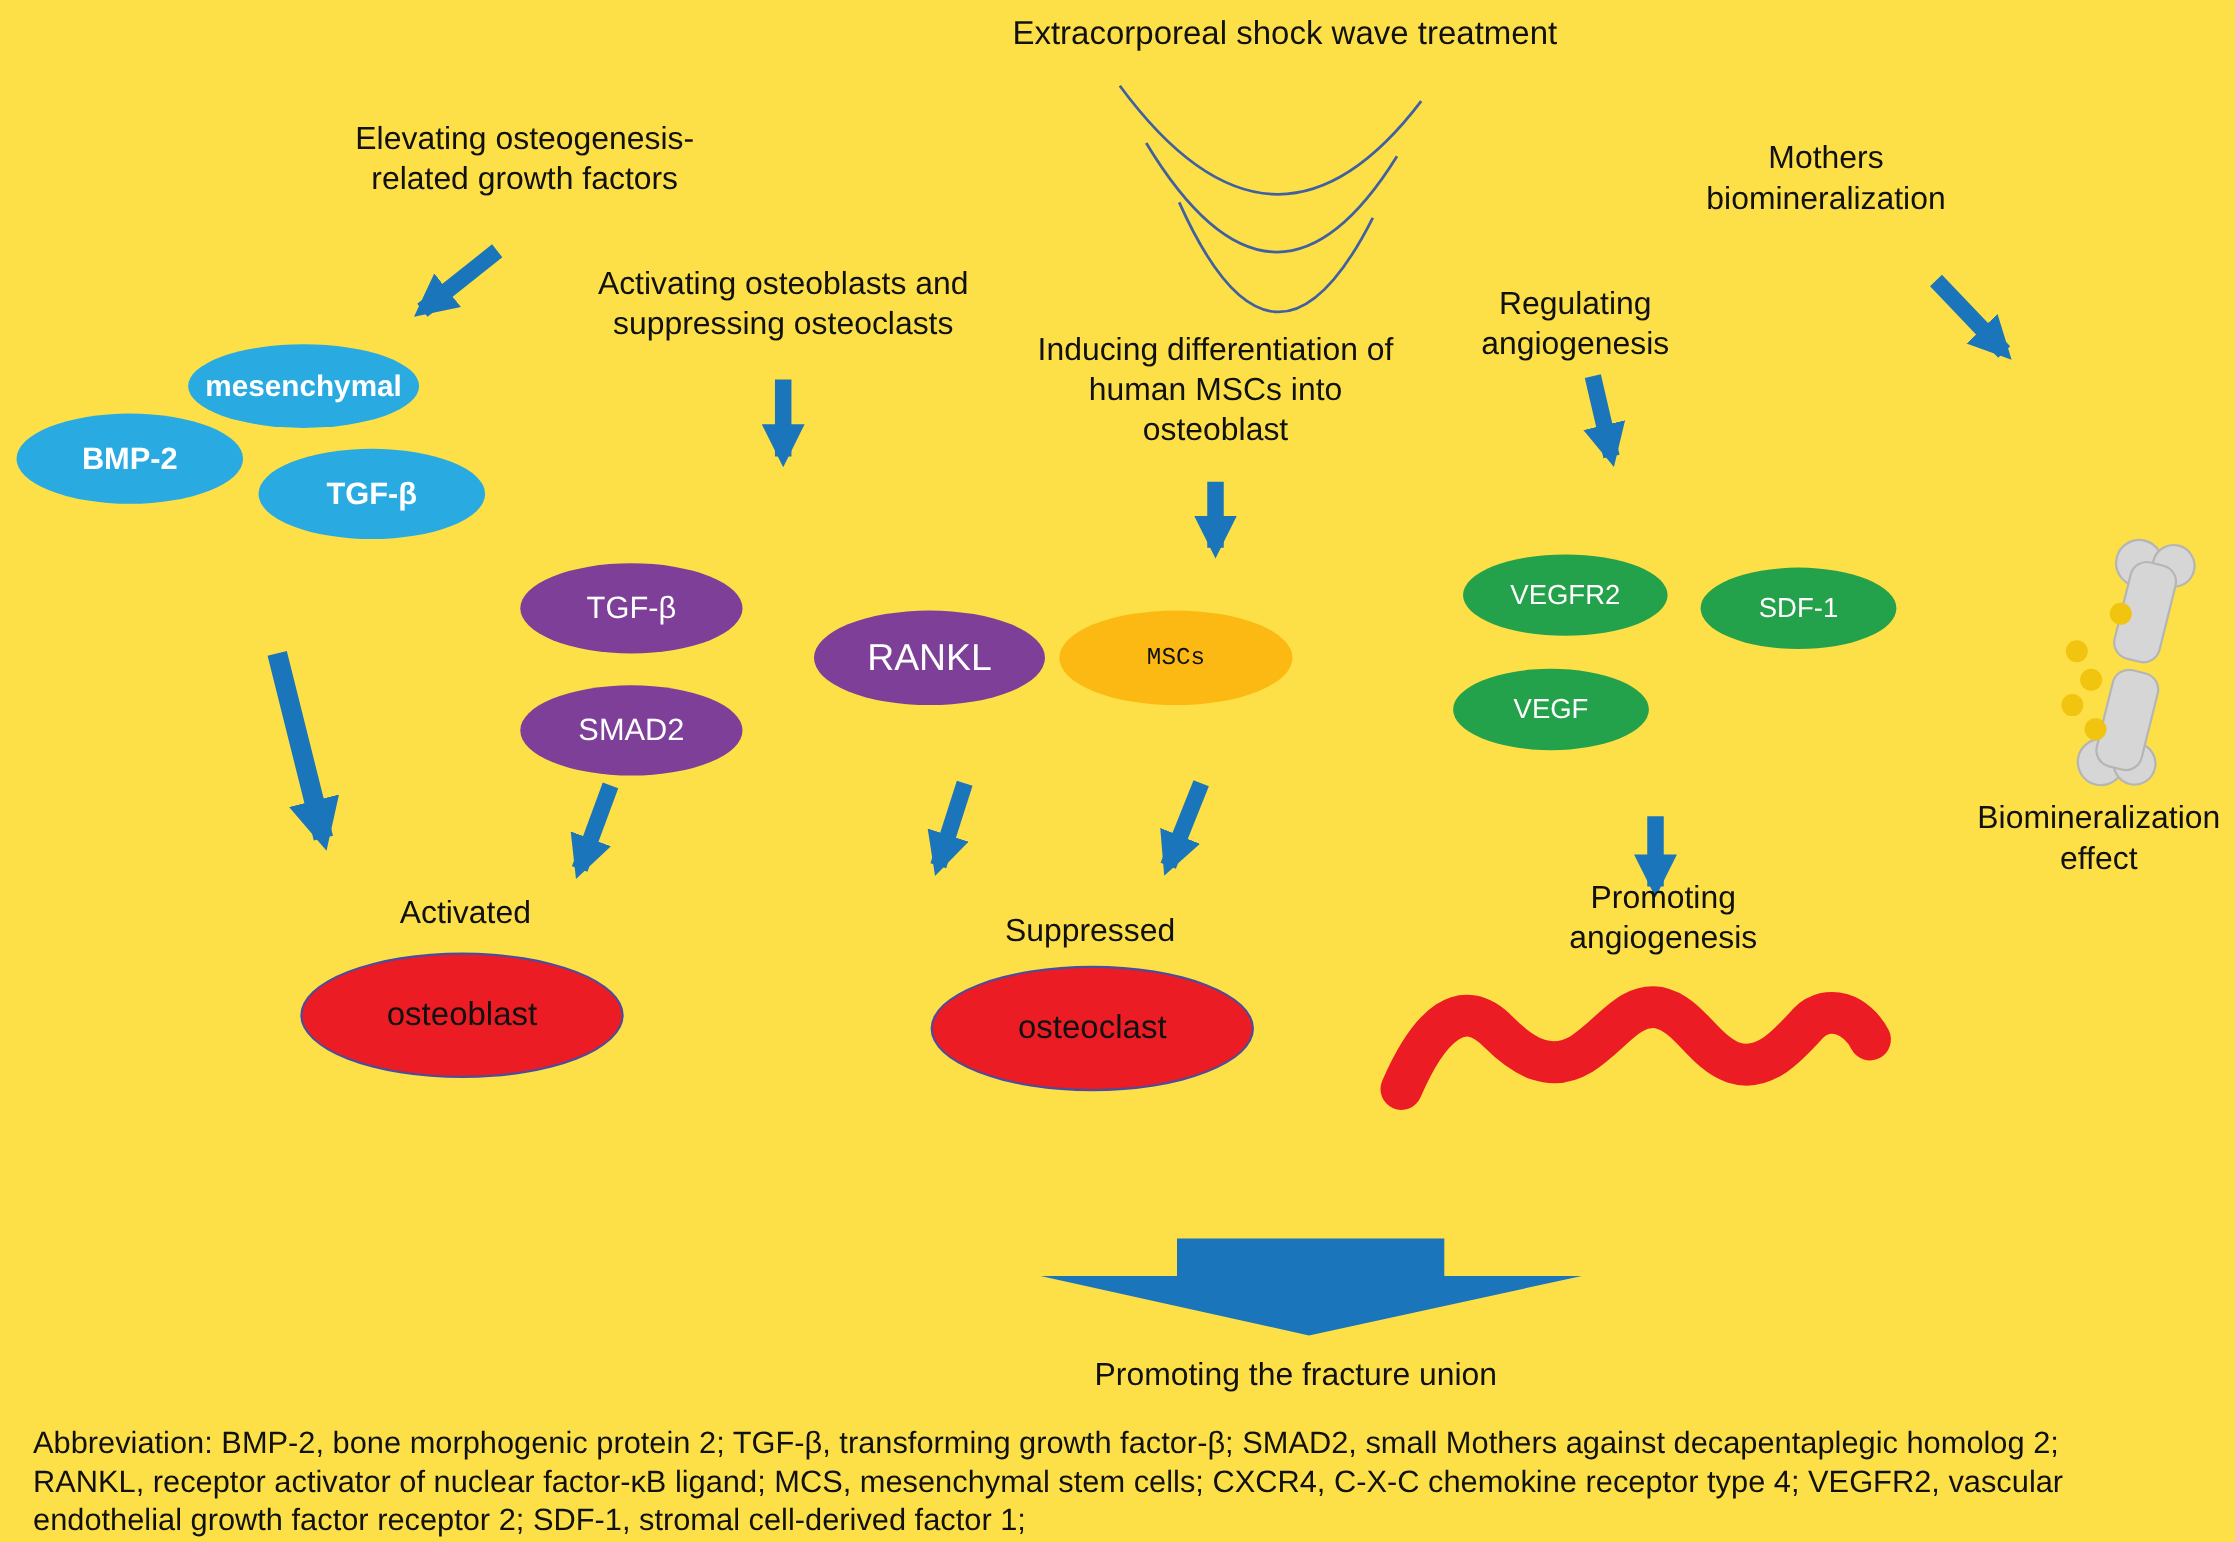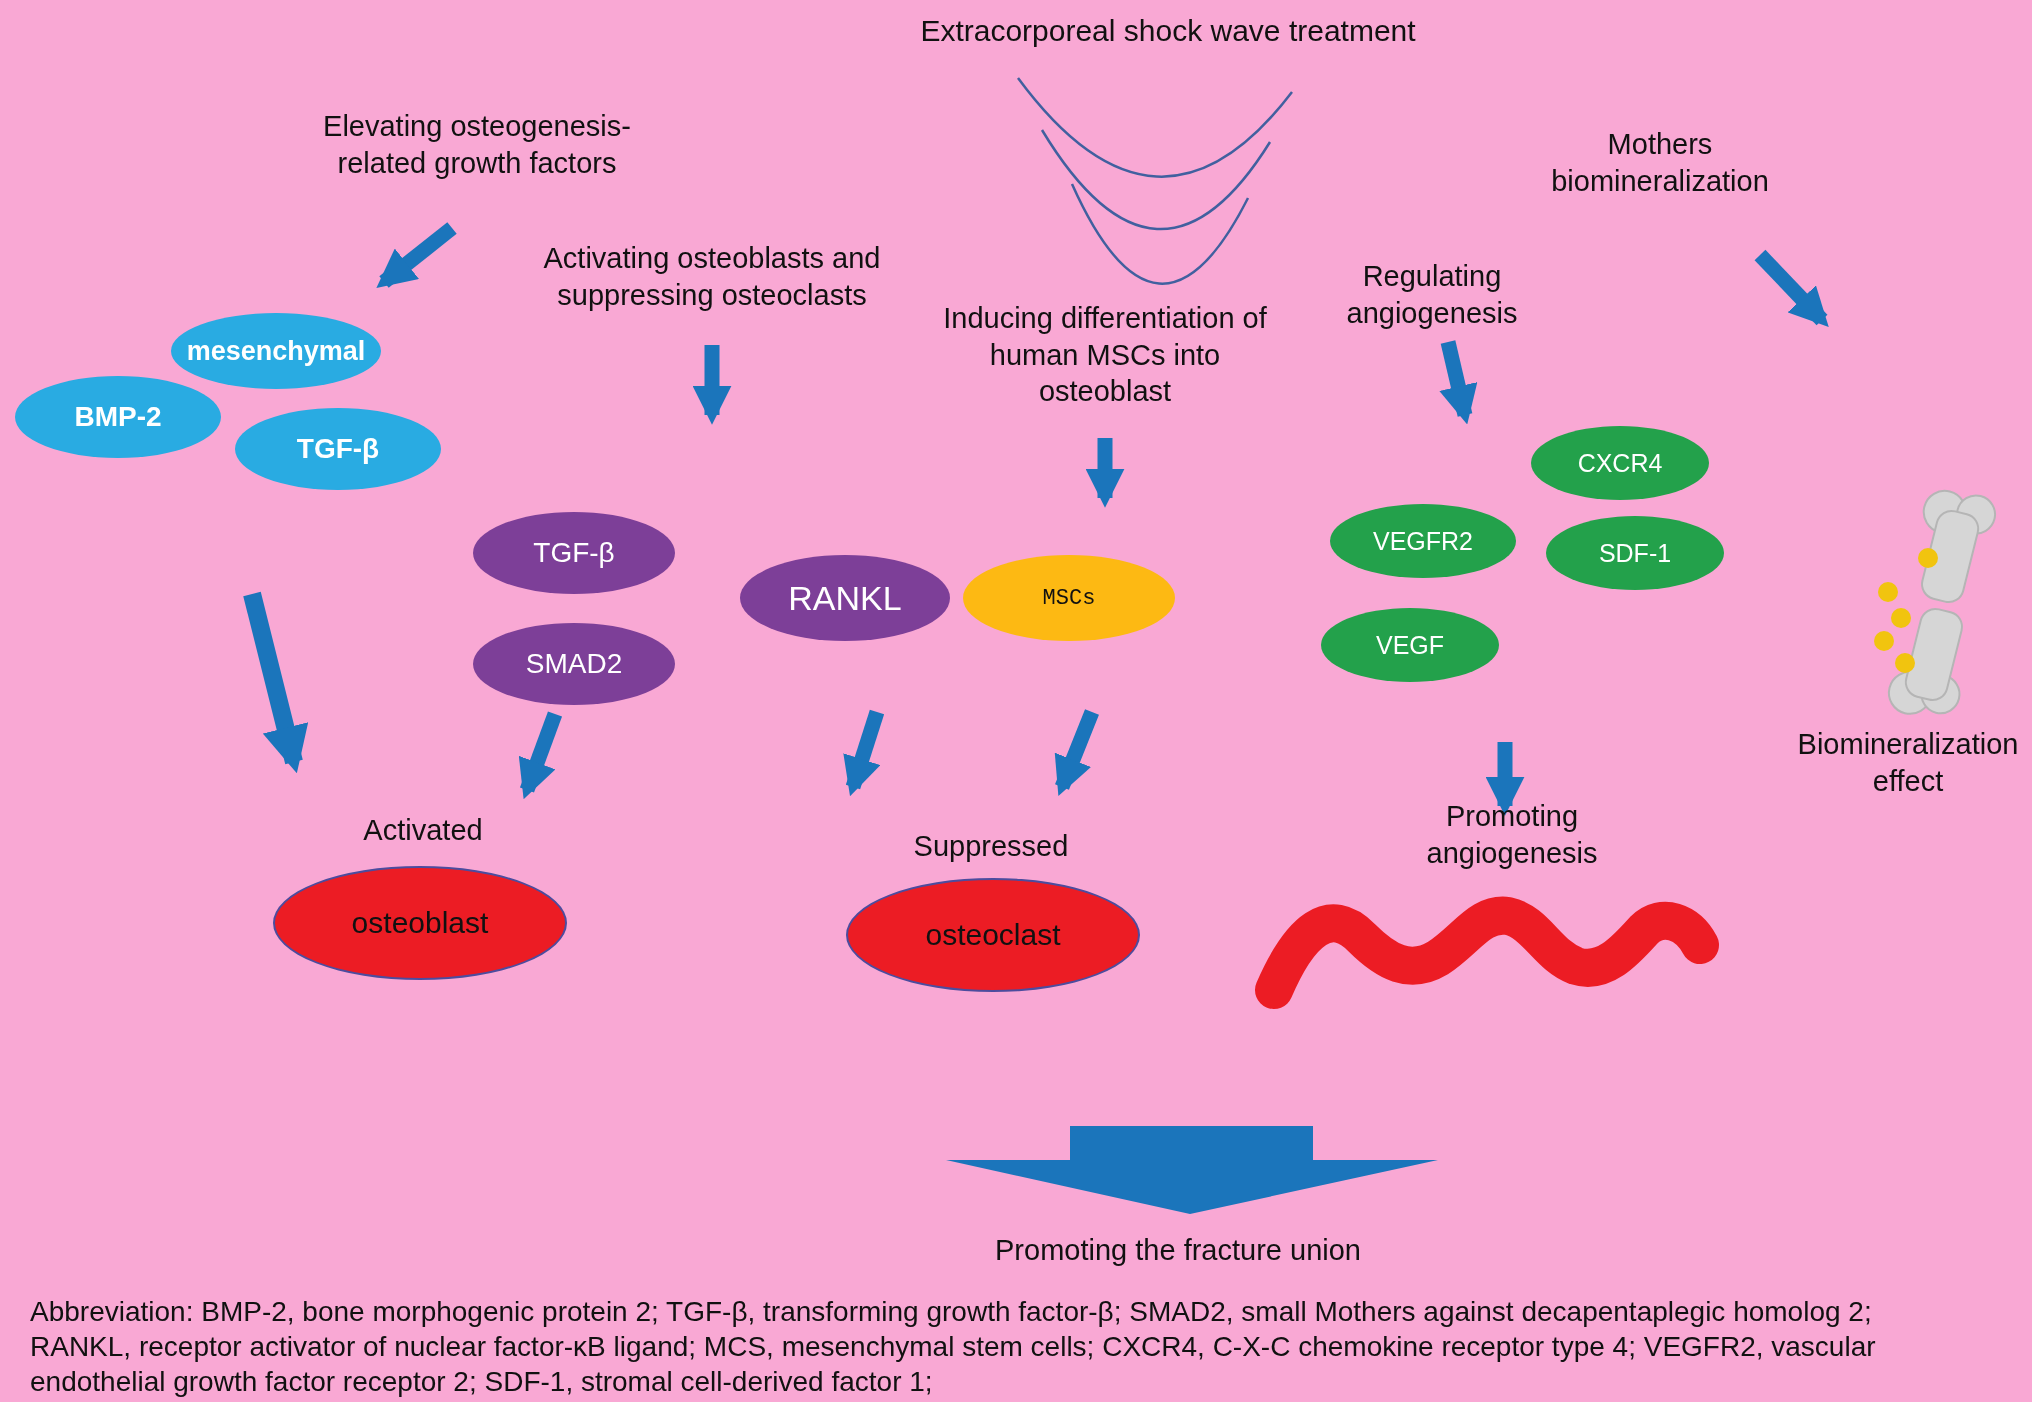--- a/index.html
+++ b/index.html
@@ -1,17 +1,17 @@
 <!DOCTYPE html>
 <html><head>
 <meta charset="utf-8">
 <style>
   html,body { margin:0; padding:0; background:#ffffff; }
   #canvas {
-    position:relative; width:2032px; height:1402px; background:#f9a8d4;
+    position:relative; width:2032px; height:1402px; background:#fde047;
     font-family:"Liberation Sans", sans-serif; color:#111; overflow:hidden;
   }
   svg.overlay { position:absolute; left:0; top:0; }
   .label {
     position:absolute; transform:translateX(-50%); text-align:center;
     white-space:pre-line; font-size:29px; line-height:1.26; color:#111;
   }
   .label.left { transform:none; text-align:left; }
   .node {
     position:absolute; border-radius:50%;
@@ -97,21 +97,20 @@
   <div class="node blue" style="left:171px; top:313px; width:210px; height:76px; font-size:27px;">mesenchymal</div>
   <div class="node blue" style="left:15px; top:376px; width:206px; height:82px;">BMP-2</div>
   <div class="node blue" style="left:235px; top:408px; width:206px; height:82px;">TGF-β</div>
 
   <div class="node purple" style="left:473px; top:512px; width:202px; height:82px;">TGF-β</div>
   <div class="node purple" style="left:473px; top:623px; width:202px; height:82px;">SMAD2</div>
   <div class="node purple" style="left:740px; top:555px; width:210px; height:86px; font-size:34px;">RANKL</div>
 
   <div class="node yellow" style="left:963px; top:555px; width:212px; height:86px; font-size:22px;font-family:Liberation Mono, monospace;">MSCs</div>
 
-  <div class="node green" style="left:1531px; top:426px; width:178px; height:74px;">CXCR4</div>
   <div class="node green" style="left:1330px; top:504px; width:186px; height:74px;">VEGFR2</div>
   <div class="node green" style="left:1546px; top:516px; width:178px; height:74px;">SDF-1</div>
   <div class="node green" style="left:1321px; top:608px; width:178px; height:74px;">VEGF</div>
 
   <div class="label" style="left:423px; top:812px;">Activated</div>
   <div class="label" style="left:991px; top:828px;">Suppressed</div>
   <div class="label" style="left:1512px; top:798px;">Promoting
 angiogenesis</div>
   <div class="label" style="left:1908px; top:726px;">Biomineralization
 effect</div>

